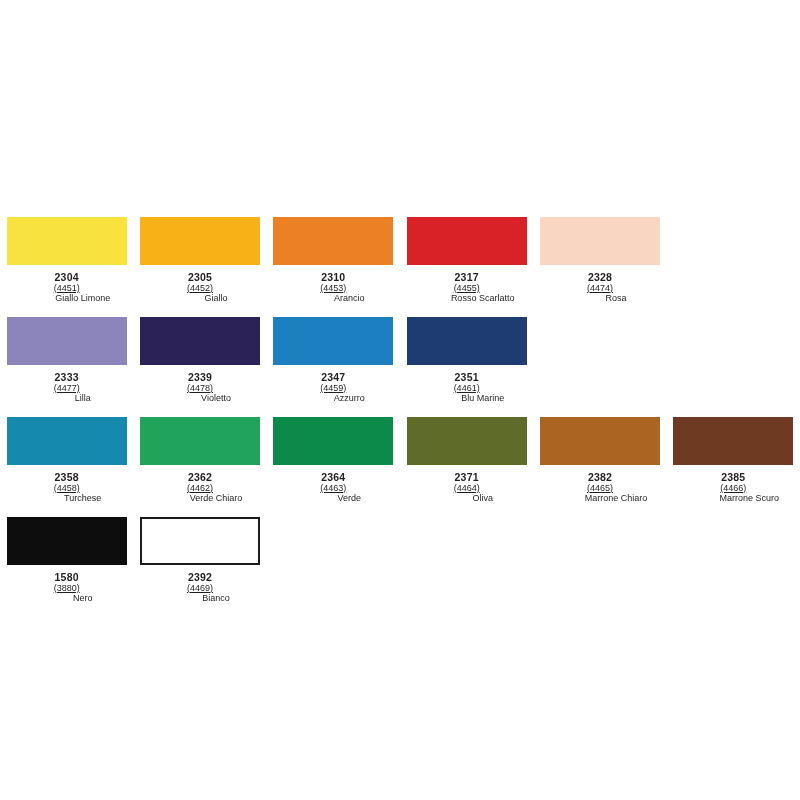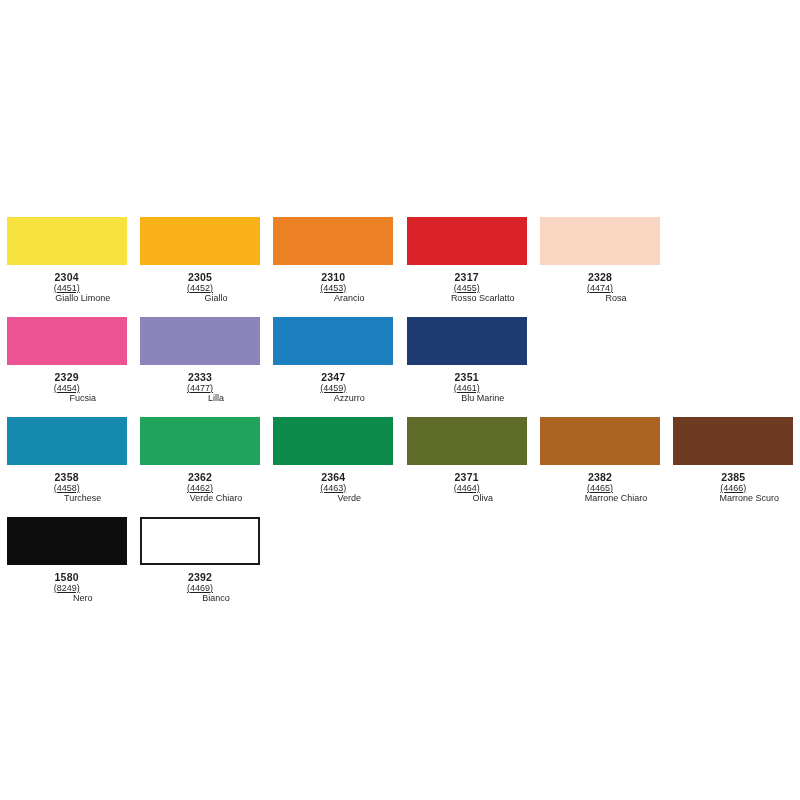--- a/index.html
+++ b/index.html
@@ -139,36 +139,36 @@
         <div class="swatch-labels">
           <span class="swatch-code">2328</span>
           <span class="swatch-alt">(4474)</span>
           <span class="swatch-name">Rosa</span>
         </div>
       </div>
     </div>
 
     <div class="swatch-row">
       <div class="swatch-cell">
-        <div class="swatch-chip" style="background: rgb(236, 83, 147);"></div>
-        <div class="swatch-labels">
-          <span class="swatch-code">2329</span>
-          <span class="swatch-alt">(4454)</span>
-          <span class="swatch-name">Fucsia</span>
-        </div>
-      </div>
-      <div class="swatch-cell">
         <div class="swatch-chip" style="background: rgb(140, 133, 188);"></div>
         <div class="swatch-labels">
           <span class="swatch-code">2333</span>
           <span class="swatch-alt">(4477)</span>
           <span class="swatch-name">Lilla</span>
         </div>
       </div>
       <div class="swatch-cell">
+        <div class="swatch-chip" style="background: rgb(43, 34, 87);"></div>
+        <div class="swatch-labels">
+          <span class="swatch-code">2339</span>
+          <span class="swatch-alt">(4478)</span>
+          <span class="swatch-name">Violetto</span>
+        </div>
+      </div>
+      <div class="swatch-cell">
         <div class="swatch-chip" style="background: rgb(28, 128, 192);"></div>
         <div class="swatch-labels">
           <span class="swatch-code">2347</span>
           <span class="swatch-alt">(4459)</span>
           <span class="swatch-name">Azzurro</span>
         </div>
       </div>
       <div class="swatch-cell">
         <div class="swatch-chip" style="background: rgb(30, 60, 114);"></div>
         <div class="swatch-labels">
@@ -228,21 +228,21 @@
           <span class="swatch-name">Marrone Scuro</span>
         </div>
       </div>
     </div>
 
     <div class="swatch-row">
       <div class="swatch-cell">
         <div class="swatch-chip" style="background: rgb(13, 13, 13);"></div>
         <div class="swatch-labels">
           <span class="swatch-code">1580</span>
-          <span class="swatch-alt">(8249)</span>
+          <span class="swatch-alt">(3880)</span>
           <span class="swatch-name">Nero</span>
         </div>
       </div>
       <div class="swatch-cell">
         <div class="swatch-chip outlined" style="background: rgb(255, 255, 255);"></div>
         <div class="swatch-labels">
           <span class="swatch-code">2392</span>
           <span class="swatch-alt">(4469)</span>
           <span class="swatch-name">Bianco</span>
         </div>

